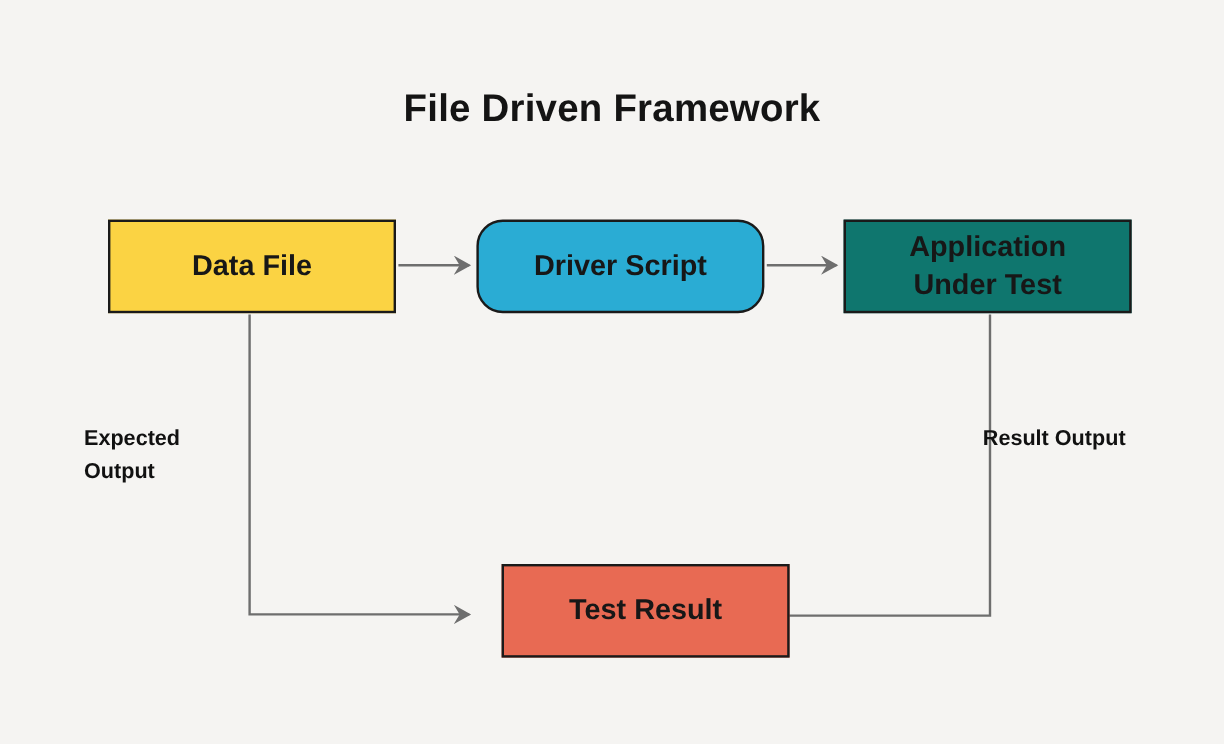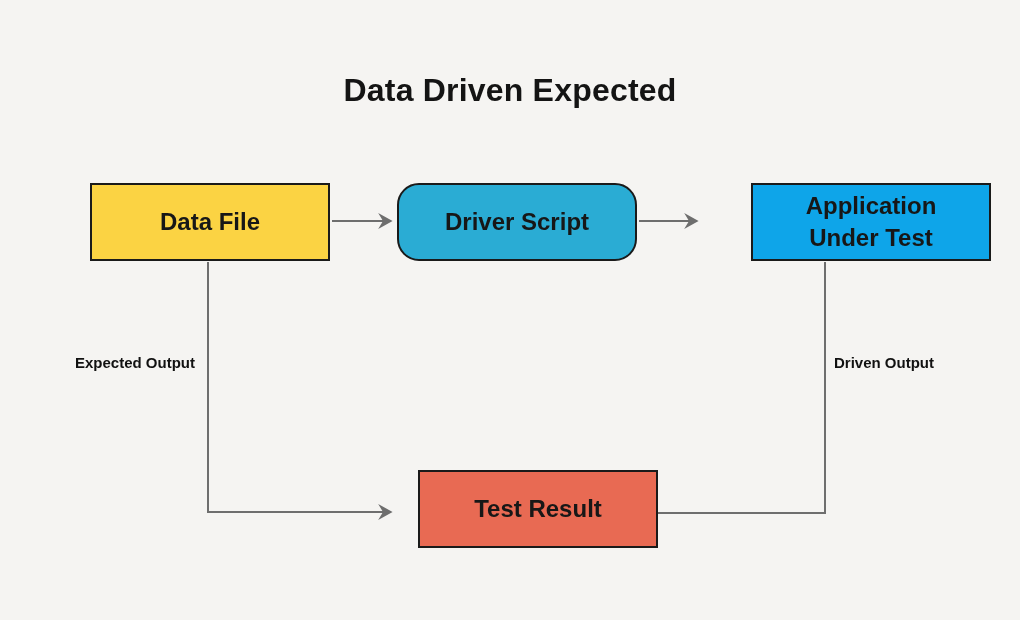--- a/index.html
+++ b/index.html
@@ -45,22 +45,22 @@
     padding: 4px 18px;
   }
   .node-data-file        { left: 90px;  top: 183px; }
   .node-driver-script    { left: 397px; top: 183px; border-radius: 22px; }
   .node-app-under-test   { left: 703px; top: 183px; }
   .node-test-result      { left: 418px; top: 470px; }
 
   .edge-label {
     position: absolute;
     width: 130px;
-    text-align: center;
-    font-size: 15px;
+    text-align: left;
+    font-size: 18px;
     font-weight: bold;
     color: #111111;
     line-height: 1.5;
   }
   .edge-label-expected { left: 70px;  top: 352px; }
   .edge-label-actual   { left: 819px; top: 352px; }
 
   .connectors {
     position: absolute;
     left: 0;
@@ -77,21 +77,21 @@
   .connectors .arrowhead {
     fill: var(--arrow-color, #6e6e6e);
     stroke: none;
   }
 </style>
 </head>
 <body>
 
 <div class="canvas" style="--bg-color: #f5f4f2; --arrow-color: #6e6e6e;">
 
-  <div class="diagram-title">Data Driven Expected</div>
+  <div class="diagram-title">File Driven Framework</div>
 
   <svg class="connectors" viewBox="0 0 1020 620" xmlns="http://www.w3.org/2000/svg">
     <defs>
       <marker id="arrow" class="arrowhead" viewBox="0 0 10 10" refX="8" refY="5" markerWidth="8" markerHeight="8" orient="auto-start-reverse">
         <path d="M0,0 L9,5 L0,10 L3,5 z" class="arrowhead"></path>
       </marker>
     </defs>
     <path d="M 332 221 L 391 221" marker-end="url(#arrow)"></path>
     <path d="M 639 221 L 697 221" marker-end="url(#arrow)"></path>
     <path d="M 208 262 L 208 512 L 391 512" marker-end="url(#arrow)"></path>
@@ -99,25 +99,25 @@
   </svg>
 
   <div class="node node-data-file" style="background-color: rgb(251, 211, 67);">
     <span>Data File</span>
   </div>
 
   <div class="node node-driver-script" style="background-color: rgb(42, 172, 212);">
     <span>Driver Script</span>
   </div>
 
-  <div class="node node-app-under-test" style="background-color: #0ea5e9; margin-left: 48px;">
+  <div class="node node-app-under-test" style="background-color: #0f766e;">
     <span>Application Under Test</span>
   </div>
 
   <div class="node node-test-result" style="background-color: rgb(232, 106, 83);">
     <span>Test Result</span>
   </div>
 
   <div class="edge-label edge-label-expected">Expected Output</div>
 
-  <div class="edge-label edge-label-actual">Driven Output</div>
+  <div class="edge-label edge-label-actual">Result Output</div>
 
 </div>
 
 </body></html>

